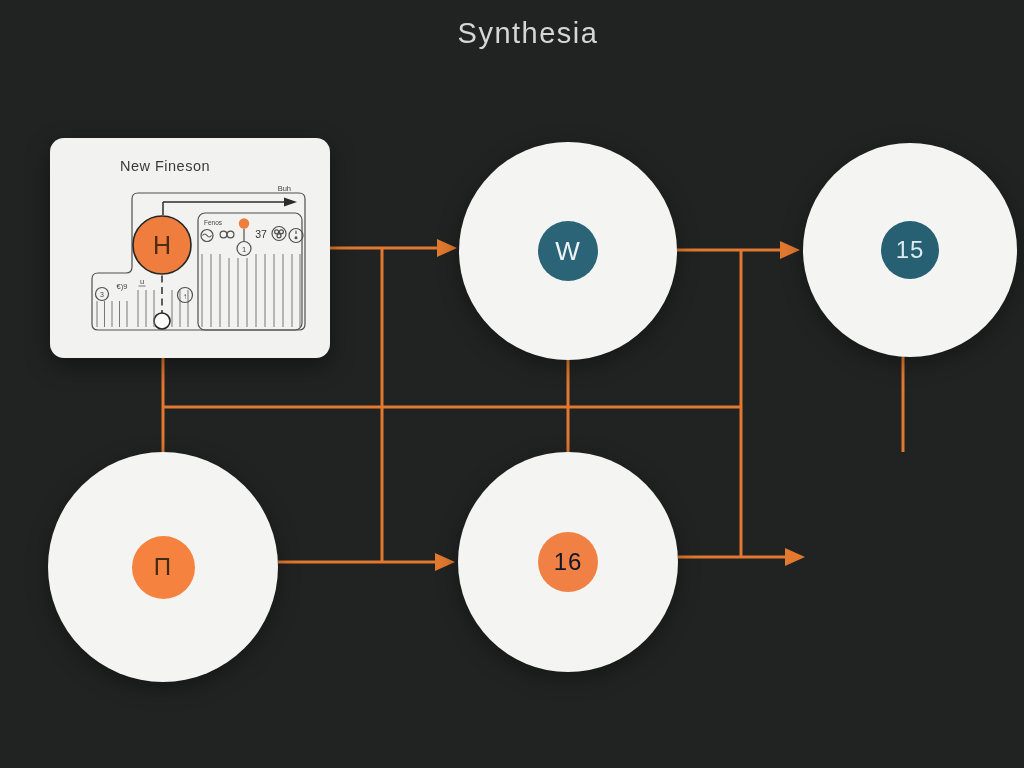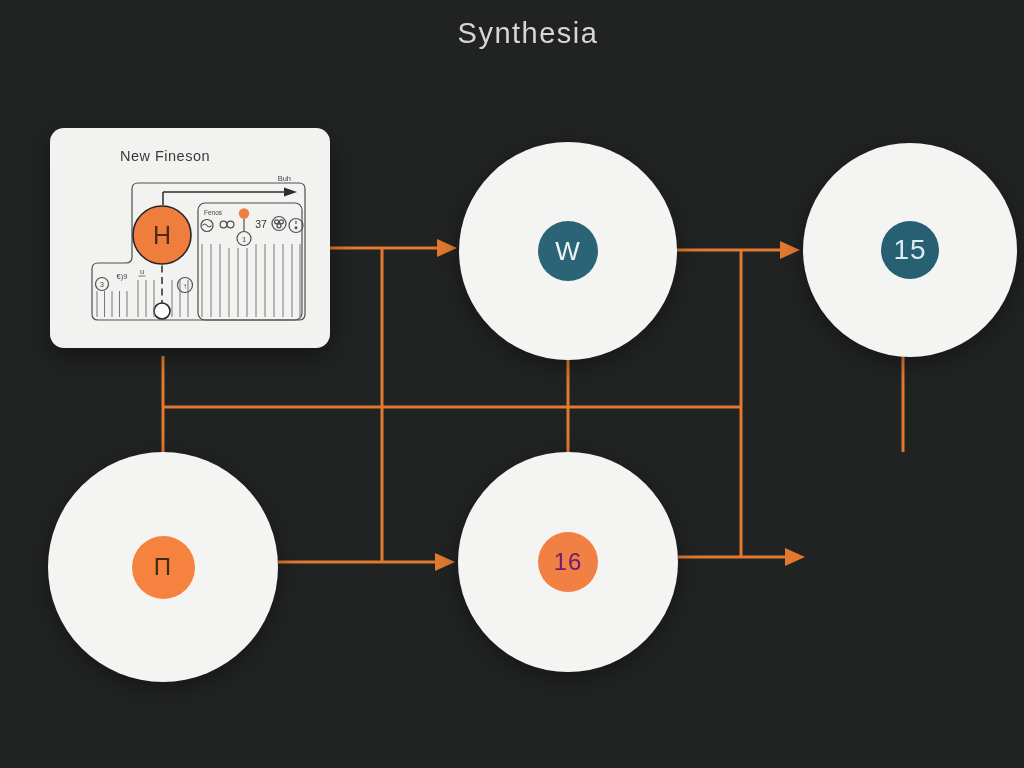--- a/index.html
+++ b/index.html
@@ -28,21 +28,21 @@
     display: flex; align-items: center; justify-content: center;
     box-shadow: 0 6px 22px rgba(0,0,0,0.35);
   }
   .badge {
     border-radius: 50%;
     display: flex; align-items: center; justify-content: center;
     font-size: 24px; letter-spacing: 1px;
   }
 
   .card {
-    position: absolute; left: 50px; top: 128px; z-index: 2;
+    position: absolute; left: 50px; top: 138px; z-index: 2;
     width: 280px; height: 220px;
     background: #f2f2f1; border-radius: 14px;
     box-shadow: 0 8px 24px rgba(0,0,0,0.4);
   }
   .card svg { display: block; }
   .sketch { stroke: #4f4f4f; stroke-width: 1.2; fill: none; }
   .sketch-dark { stroke: #2c2c2c; stroke-width: 1.5; fill: none; }
   .sketch-fill { fill: #2c2c2c; stroke: none; }
   .ruler { stroke: #787878; stroke-width: 1; }
   .accent-fill { fill: var(--accent-color, #ef7e3e); }
@@ -167,31 +167,31 @@
     </svg>
   </div>
 
   <div class="node" style="left:459px; top:142px; width:218px; height:218px;">
     <div class="badge" style="width: 60px; height: 60px; font-size: 26px; background: rgb(43, 100, 119); color: rgb(238, 244, 246);">
       <span>W</span>
     </div>
   </div>
 
   <div class="node" style="left:803px; top:143px; width:214px; height:214px;">
-    <div class="badge" style="width: 58px; height: 58px; font-size: 28px; background: rgb(39, 95, 115); color: rgb(220, 235, 239);">
+    <div class="badge" style="width: 58px; height: 58px; font-size: 24px; background: rgb(39, 95, 115); color: rgb(220, 235, 239);">
       <span>15</span>
     </div>
   </div>
 
   <div class="node" style="left:48px; top:452px; width:230px; height:230px;">
     <div class="badge" style="width: 63px; height: 63px; font-size: 24px; background: rgb(245, 131, 63); color: rgb(63, 42, 21);">
       <span>Π</span>
     </div>
   </div>
 
   <div class="node" style="left:458px; top:452px; width:220px; height:220px;">
-    <div class="badge" style="width: 60px; height: 60px; font-size: 24px; background: rgb(240, 128, 68); color: #701a75;">
+    <div class="badge" style="width: 60px; height: 60px; font-size: 24px; background: rgb(240, 128, 68); color: #0f172a;">
       <span>16</span>
     </div>
   </div>
 
 
 </div>
 
 </body></html>

